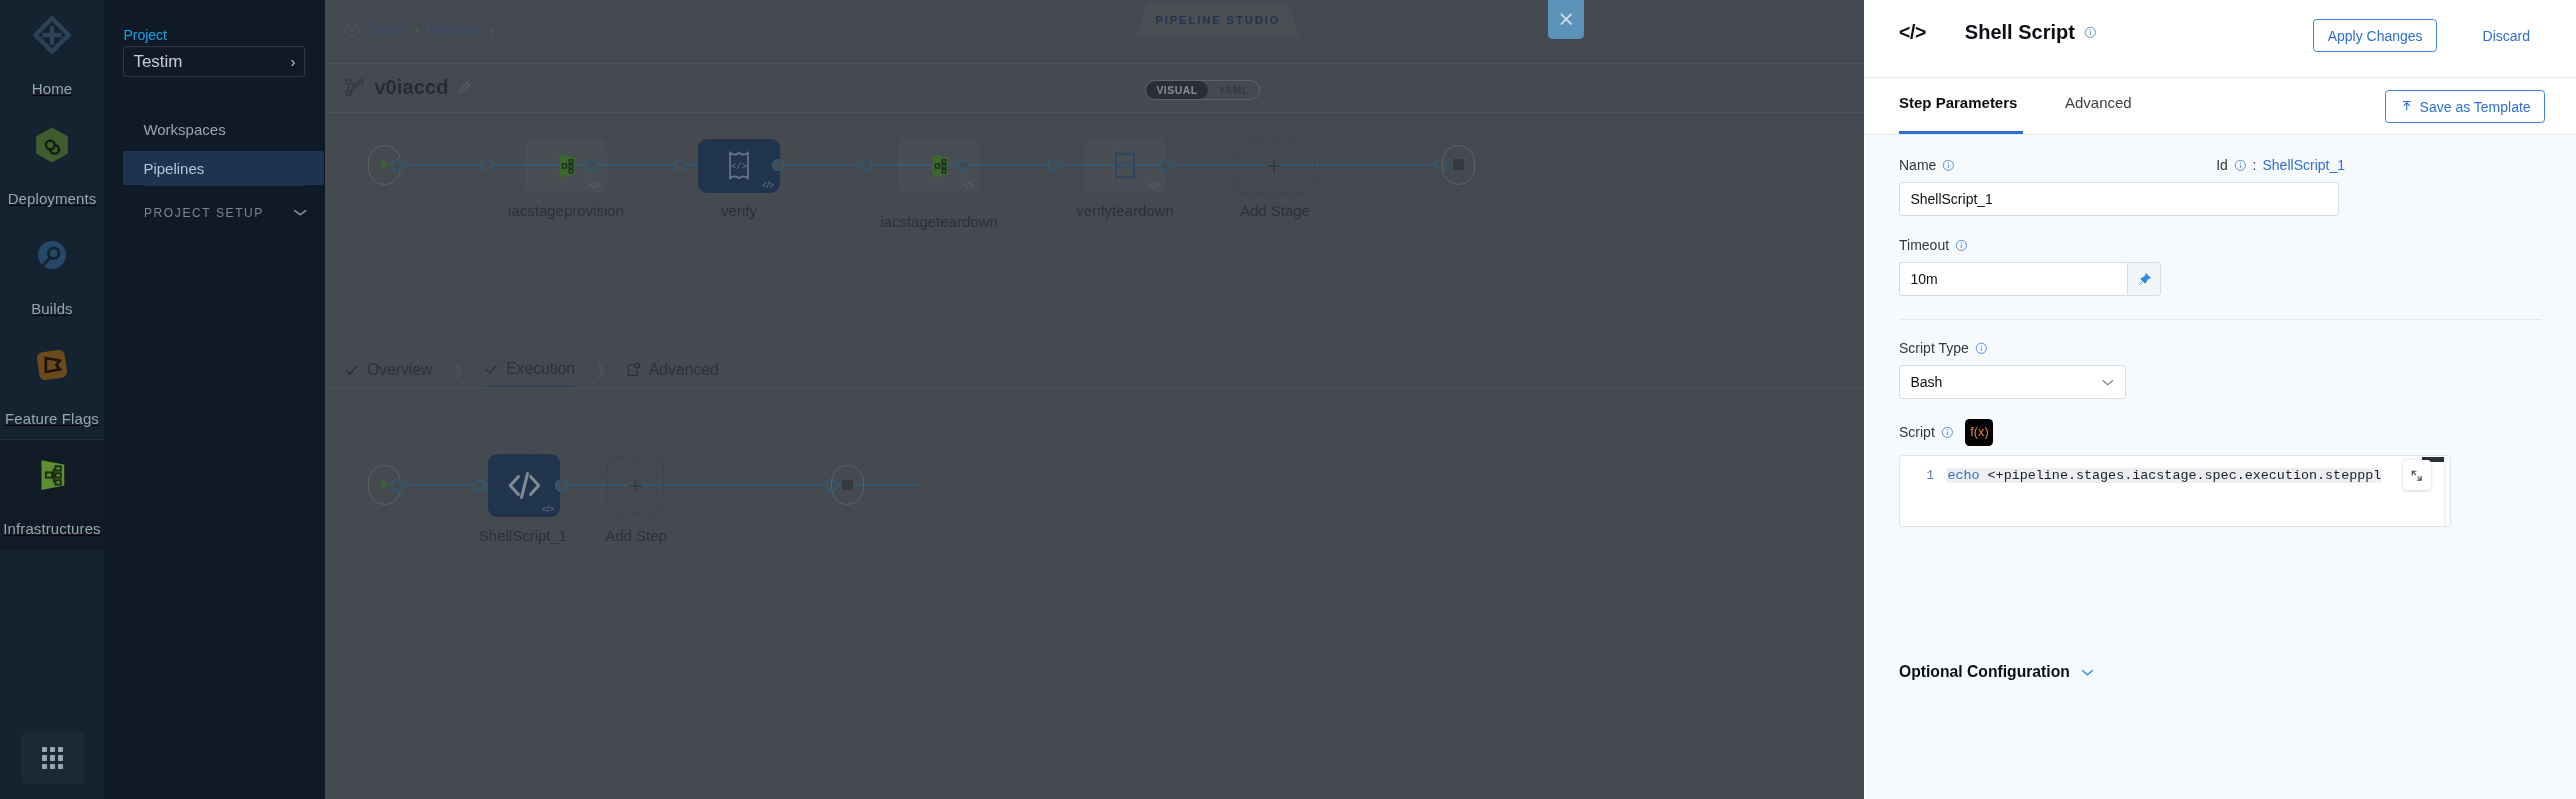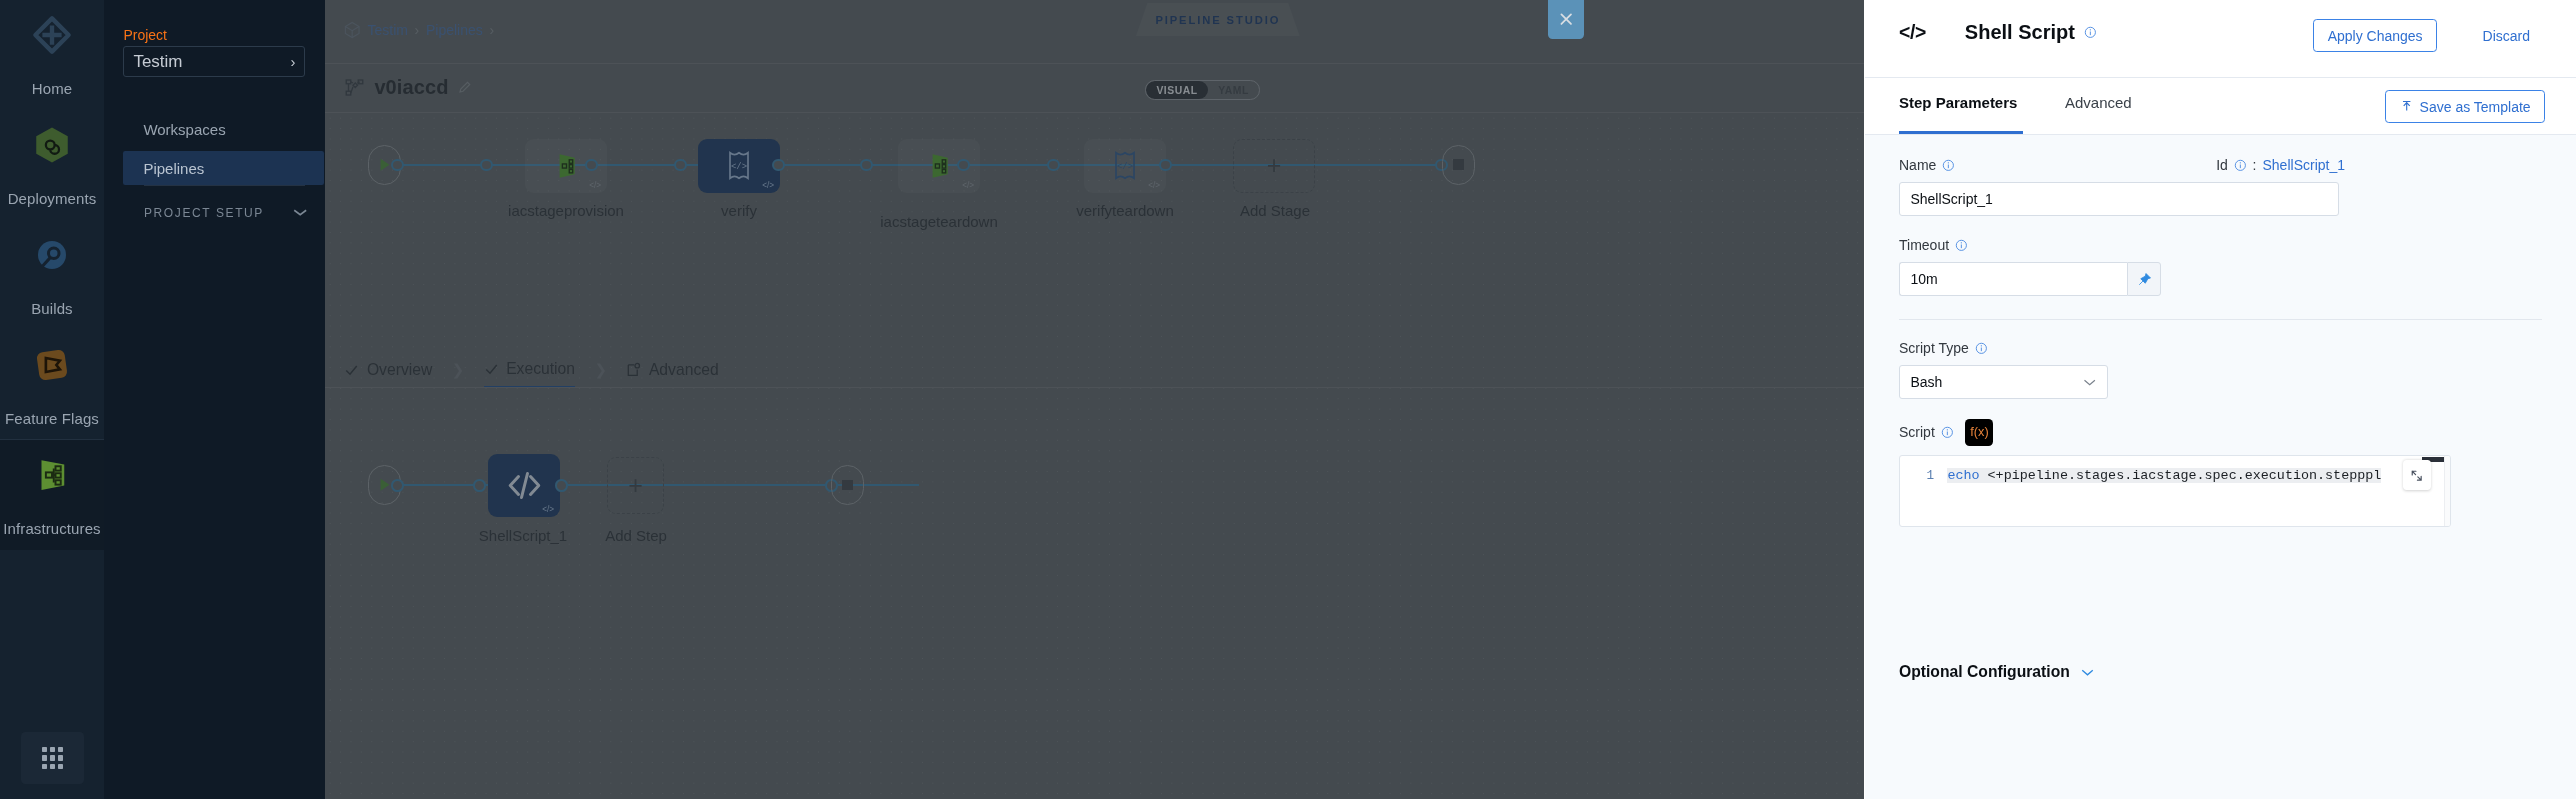--- a/index.html
+++ b/index.html
@@ -13,20 +13,21 @@
 
   
   .rail {
     position: absolute; left: 0; top: 0; width: 104px; height: 799px;
     background: #15222f; display: flex; flex-direction: column; align-items: center;
   }
   .rail-item {
     width: 104px; height: 110px; display: flex; flex-direction: column;
     align-items: center; justify-content: center; gap: 25px;
     cursor: pointer;
+    text-decoration: underline;
   }
   .rail-item.sep-below { border-bottom: 0.7px solid #22303f; }
   .rail-item.dark { background: #101b26; }
   .rail-label {
     font-size: 15px; color: #9aa5b1; letter-spacing: 0.1px; font-weight: 400;
     text-align: center; line-height: 1;
   }
   .rail-ico { width: 42px; height: 42px; display:block; }
   .rail-bottom {
     position: absolute; bottom: 15px; left: 21px; width: 63px; height: 52px;
@@ -36,21 +37,21 @@
   .grid9 { display:grid; grid-template-columns: repeat(3, 5.2px); grid-template-rows: repeat(3, 5.2px); gap: 3px; }
   .grid9 i { display:block; width:5.2px; height:5.2px; background:#9aa5b1; border-radius:0.7px; }
 
   
   .projnav {
     position: absolute; left: 104px; top: 0; width: 221px; height: 799px;
     background: #0f1a26;
   }
   .projnav-label {
     position:absolute; left: 19.4px; top: 27px;
-    font-size: 14px; color: #f97316;
+    font-size: 14px; color: #0ea5e9;
   }
   .proj-select {
     position:absolute; left: 19.4px; top: 46px; width: 182px; height: 31px;
     border: 0.7px solid #2c3b4b; border-radius: 3px;
     display:flex; align-items:center; justify-content:space-between;
     padding: 0 9px; cursor:pointer;
   }
   .proj-select .pname { font-size: 17px; color: #c6ccd4; }
   .proj-select .chev { color:#c6ccd4; font-size: 15px; line-height:1; }
   .nav-item {
@@ -168,21 +169,21 @@
   .idrow { position:absolute; right: 231px; top: 22.4px; display:flex; align-items:center; gap:6px; font-size:14px; color:#32383f; }
   .idrow .idval { color:#2f6fd0; }
 
   .pin-wrap { display:flex; width: 263px; }
   .pin-input { width: 228px; height: 34px; border:0.7px solid #d6dde6; border-right:none; border-radius:3px 0 0 3px; background:#fff; padding:0 10.4px; font-size:14px; color:#0b0f14; font-family:"Liberation Sans", sans-serif; }
   .pin-btn { width: 34px; height:34px; border:0.7px solid #d6dde6; border-radius:0 3px 3px 0; background:#f2f5f9; display:flex; align-items:center; justify-content:center; cursor:pointer; }
 
   .divider { width: 643px; height:0.7px; background:#e2e7ee; margin: 22.4px 0 0 0; }
 
   .selectbox {
-    width: 209px; height: 34px; border:0.7px solid #d6dde6; border-radius:3px; background:#fff;
+    width: 227px; height: 34px; border:0.7px solid #d6dde6; border-radius:3px; background:#fff;
     display:flex; align-items:center; justify-content:space-between; padding: 0 10.4px;
     font-size:14px; color:#0b0f14; cursor:pointer;
   }
   .fxbtn { width: 28px; height: 27px; border-radius:4.5px; background:#000000; display:flex; align-items:center; justify-content:center; color:#e8833a; font-size:12.7px; cursor:pointer; }
   .editor {
     position:relative; width: 552px; height: 72px; border:0.7px solid #dfe5ec; border-radius:3px; background:#fff; overflow:hidden;
   }
   .ed-line { position:absolute; left:0; top: 10.4px; height:19.4px; width: 100%; display:flex; align-items:center; }
   .ed-num { width: 34px; text-align:right; font-size:12.7px; color:#5a7fb0; font-family:"Liberation Mono", monospace; }
   .ed-code { margin-left: 13.4px; font-size:13.4px; font-family:"Liberation Mono", monospace; color:#1b1f24; white-space:pre; background:#eceef1; }

